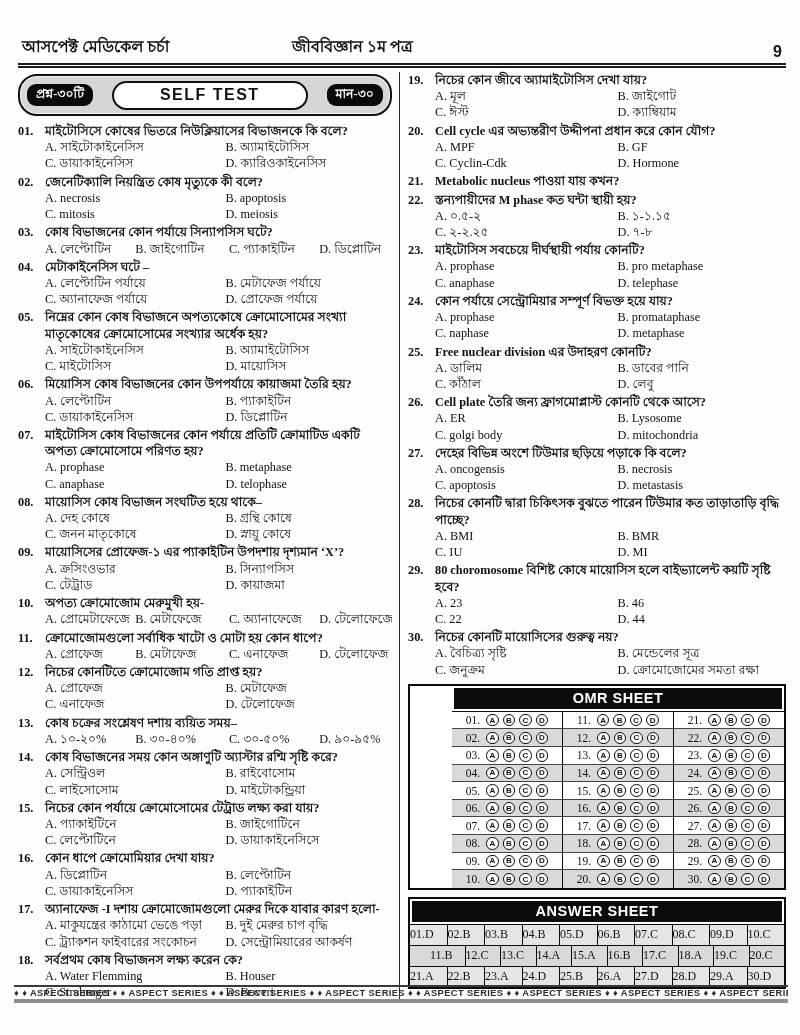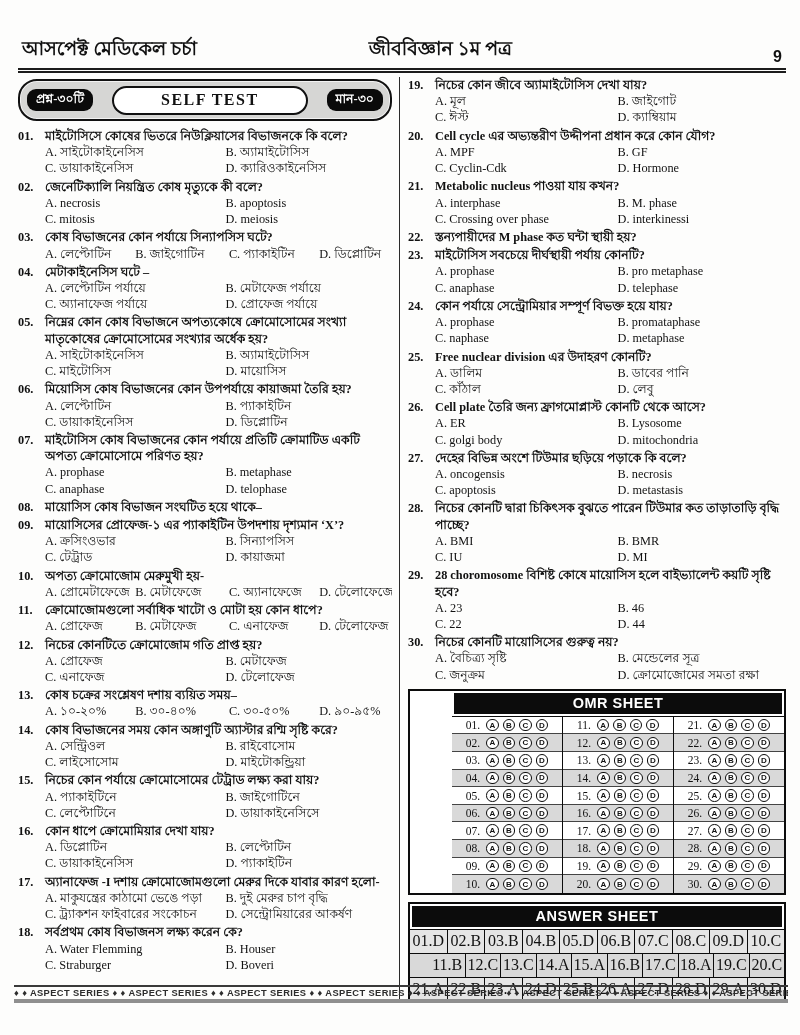--- a/index.html
+++ b/index.html
@@ -4,44 +4,44 @@
 <style>
   * { margin:0; padding:0; box-sizing:border-box; }
   html,body { background:#e8e8e8; }
   .page {
     position:relative; width:800px; height:1035px; margin:0 auto;
     background:#fdfdfc; font-family:"Liberation Serif", serif; color:#111;
     padding:34px 14px 0 18px; overflow:hidden;
   }
   
   .hdr { display:flex; align-items:flex-end; padding:0 4px 2px 4px; }
-  .hdr-left, .hdr-center { font-weight:bold; font-size:19px; }
+  .hdr-left, .hdr-center { font-weight:bold; font-size:16px; }
   .hdr-left { width:270px; }
-  .hdr-center { flex:1; text-align:right; }
+  .hdr-center { flex:1; text-align:left; }
   .hdr-page { width:270px; text-align:right; font-weight:bold; font-size:16px; font-family:"Liberation Sans",sans-serif; }
   .hdr-rule { height:5px; border-top:2px solid #1c1c1c; border-bottom:2px solid #1c1c1c; margin-bottom:4px; }
   
   .cols { display:flex; }
   .col-left { width:381px; padding-right:7px; }
   .col-right { flex:1; border-left:1.5px solid #2a2a2a; padding-left:8px; }
   
   .banner {
     border:2px solid #111; border-radius:19px; background:#d6d6d4;
     display:flex; align-items:center; justify-content:space-between;
     height:42px; padding:0 7px; margin:2px 0 7px 0;
     box-shadow:inset 0 0 0 1px #f2f2f2;
   }
   .pill {
     background:#0a0a0a; color:#fff; font-weight:bold; font-size:12.5px;
     border-radius:9px; padding:4px 9px; line-height:1.1; white-space:nowrap;
   }
   .oval {
     background:#fff; border:2px solid #111; border-radius:999px;
     width:196px; text-align:center; padding:3px 0 4px 0;
-    font-weight:bold; font-size:16px; letter-spacing:1.5px; font-family:Liberation Serif, serif;
+    font-weight:bold; font-size:16px; letter-spacing:1.5px; font-family:Liberation Sans, sans-serif;
   }
   
   .q { margin-bottom:2px; }
   .q-head { display:flex; font-weight:bold; font-size:12.3px; line-height:1.32; }
   .q-no { width:27px; flex:none; }
   .q-text { flex:1; }
   .q-opts { display:grid; padding-left:27px; font-size:12.3px; line-height:1.32; }
   .q-opts.c2 { grid-template-columns:52% 48%; }
   .q-opts.c4 { grid-template-columns:26% 27% 26% 21%; }
   .opt { white-space:nowrap; overflow:hidden; }
@@ -66,21 +66,21 @@
     display:inline-flex; align-items:center; justify-content:center;
     width:12.5px; height:12.5px; border:1.3px solid #0c0c0c; border-radius:50%;
     font-size:8px; font-weight:bold; font-family:"Liberation Sans",sans-serif;
     background:#fff; cursor:pointer;
   }
   
   .ans { border:2.5px solid #0c0c0c; margin-top:7px; background:#e5e5e5; }
   .ans-row { display:flex; border-top:1.2px solid #0c0c0c; }
   .ans-row.alt { background:#d9d9d9;padding-left:20px; }
   .ans-cell {
-    flex:1; text-align:center; font-size:16px; padding:2.5px 0;
+    flex:1; font-size:12px; padding:2.5px 0;
     border-left:1.2px solid #0c0c0c;
   }
   .ans-cell:first-child { border-left:none; }
   
   .foot { position:absolute; left:14px; right:12px; bottom:32px; }
   .foot-text {
     border-top:2px solid #3a3a3a; padding:1px 0 1px 0; text-align:center;
     font-family:"Liberation Sans",sans-serif; font-size:9.3px; font-weight:bold;
     color:#2d2d2d; letter-spacing:.4px; white-space:nowrap; overflow:hidden;
   }
@@ -189,20 +189,26 @@
               <span class="opt">B. metaphase</span>
               <span class="opt">C. anaphase</span>
               <span class="opt">D. telophase</span>
             </div>
           </div>
           <div class="q">
             <div class="q-head">
               <span class="q-no">08.</span>
               <span class="q-text">মায়োসিস কোষ বিভাজন সংঘটিত হয়ে থাকে–</span>
             </div>
+            <div class="q-opts c2">
+              <span class="opt">A. দেহ কোষে</span>
+              <span class="opt">B. গ্রন্থি কোষে</span>
+              <span class="opt">C. জনন মাতৃকোষে</span>
+              <span class="opt">D. স্নায়ু কোষে</span>
+            </div>
           </div>
           <div class="q">
             <div class="q-head">
               <span class="q-no">09.</span>
               <span class="q-text">মায়োসিসের প্রোফেজ-১ এর প্যাকাইটিন উপদশায় দৃশ্যমান ‘X’?</span>
             </div>
             <div class="q-opts c2">
               <span class="opt">A. ক্রসিংওভার</span>
               <span class="opt">B. সিন্যাপসিস</span>
               <span class="opt">C. টেট্রাড</span>
@@ -344,31 +350,31 @@
               <span class="opt">B. GF</span>
               <span class="opt">C. Cyclin-Cdk</span>
               <span class="opt">D. Hormone</span>
             </div>
           </div>
           <div class="q">
             <div class="q-head">
               <span class="q-no">21.</span>
               <span class="q-text">Metabolic nucleus পাওয়া যায় কখন?</span>
             </div>
-            <div class="q-opts c2">
-              <span class="opt">A. interphase</span>
-              <span class="opt">B. M. phase</span>
-              <span class="opt">C. Crossing over phase</span>
-              <span class="opt">D. interkinessi</span>
-            </div>
           </div>
           <div class="q">
             <div class="q-head">
               <span class="q-no">22.</span>
               <span class="q-text">স্তন্যপায়ীদের M phase কত ঘন্টা স্থায়ী হয়?</span>
+            </div>
+            <div class="q-opts c2">
+              <span class="opt">A. ০.৫-২</span>
+              <span class="opt">B. ১-১.১৫</span>
+              <span class="opt">C. ২-২.২৫</span>
+              <span class="opt">D. ৭-৮</span>
             </div>
           </div>
           <div class="q">
             <div class="q-head">
               <span class="q-no">23.</span>
               <span class="q-text">মাইটোসিস সবচেয়ে দীর্ঘস্থায়ী পর্যায় কোনটি?</span>
             </div>
             <div class="q-opts c2">
               <span class="opt">A. prophase</span>
               <span class="opt">B. pro metaphase</span>
@@ -432,21 +438,21 @@
             <div class="q-opts c2">
               <span class="opt">A. BMI</span>
               <span class="opt">B. BMR</span>
               <span class="opt">C. IU</span>
               <span class="opt">D. MI</span>
             </div>
           </div>
           <div class="q">
             <div class="q-head">
               <span class="q-no">29.</span>
-              <span class="q-text">28 choromosome বিশিষ্ট কোষে মায়োসিস হলে বাইভ্যালেন্ট কয়টি সৃষ্টি হবে?</span>
+              <span class="q-text">80 choromosome বিশিষ্ট কোষে মায়োসিস হলে বাইভ্যালেন্ট কয়টি সৃষ্টি হবে?</span>
             </div>
             <div class="q-opts c2">
               <span class="opt">A. 23</span>
               <span class="opt">B. 46</span>
               <span class="opt">C. 22</span>
               <span class="opt">D. 44</span>
             </div>
           </div>
           <div class="q">
             <div class="q-head">

